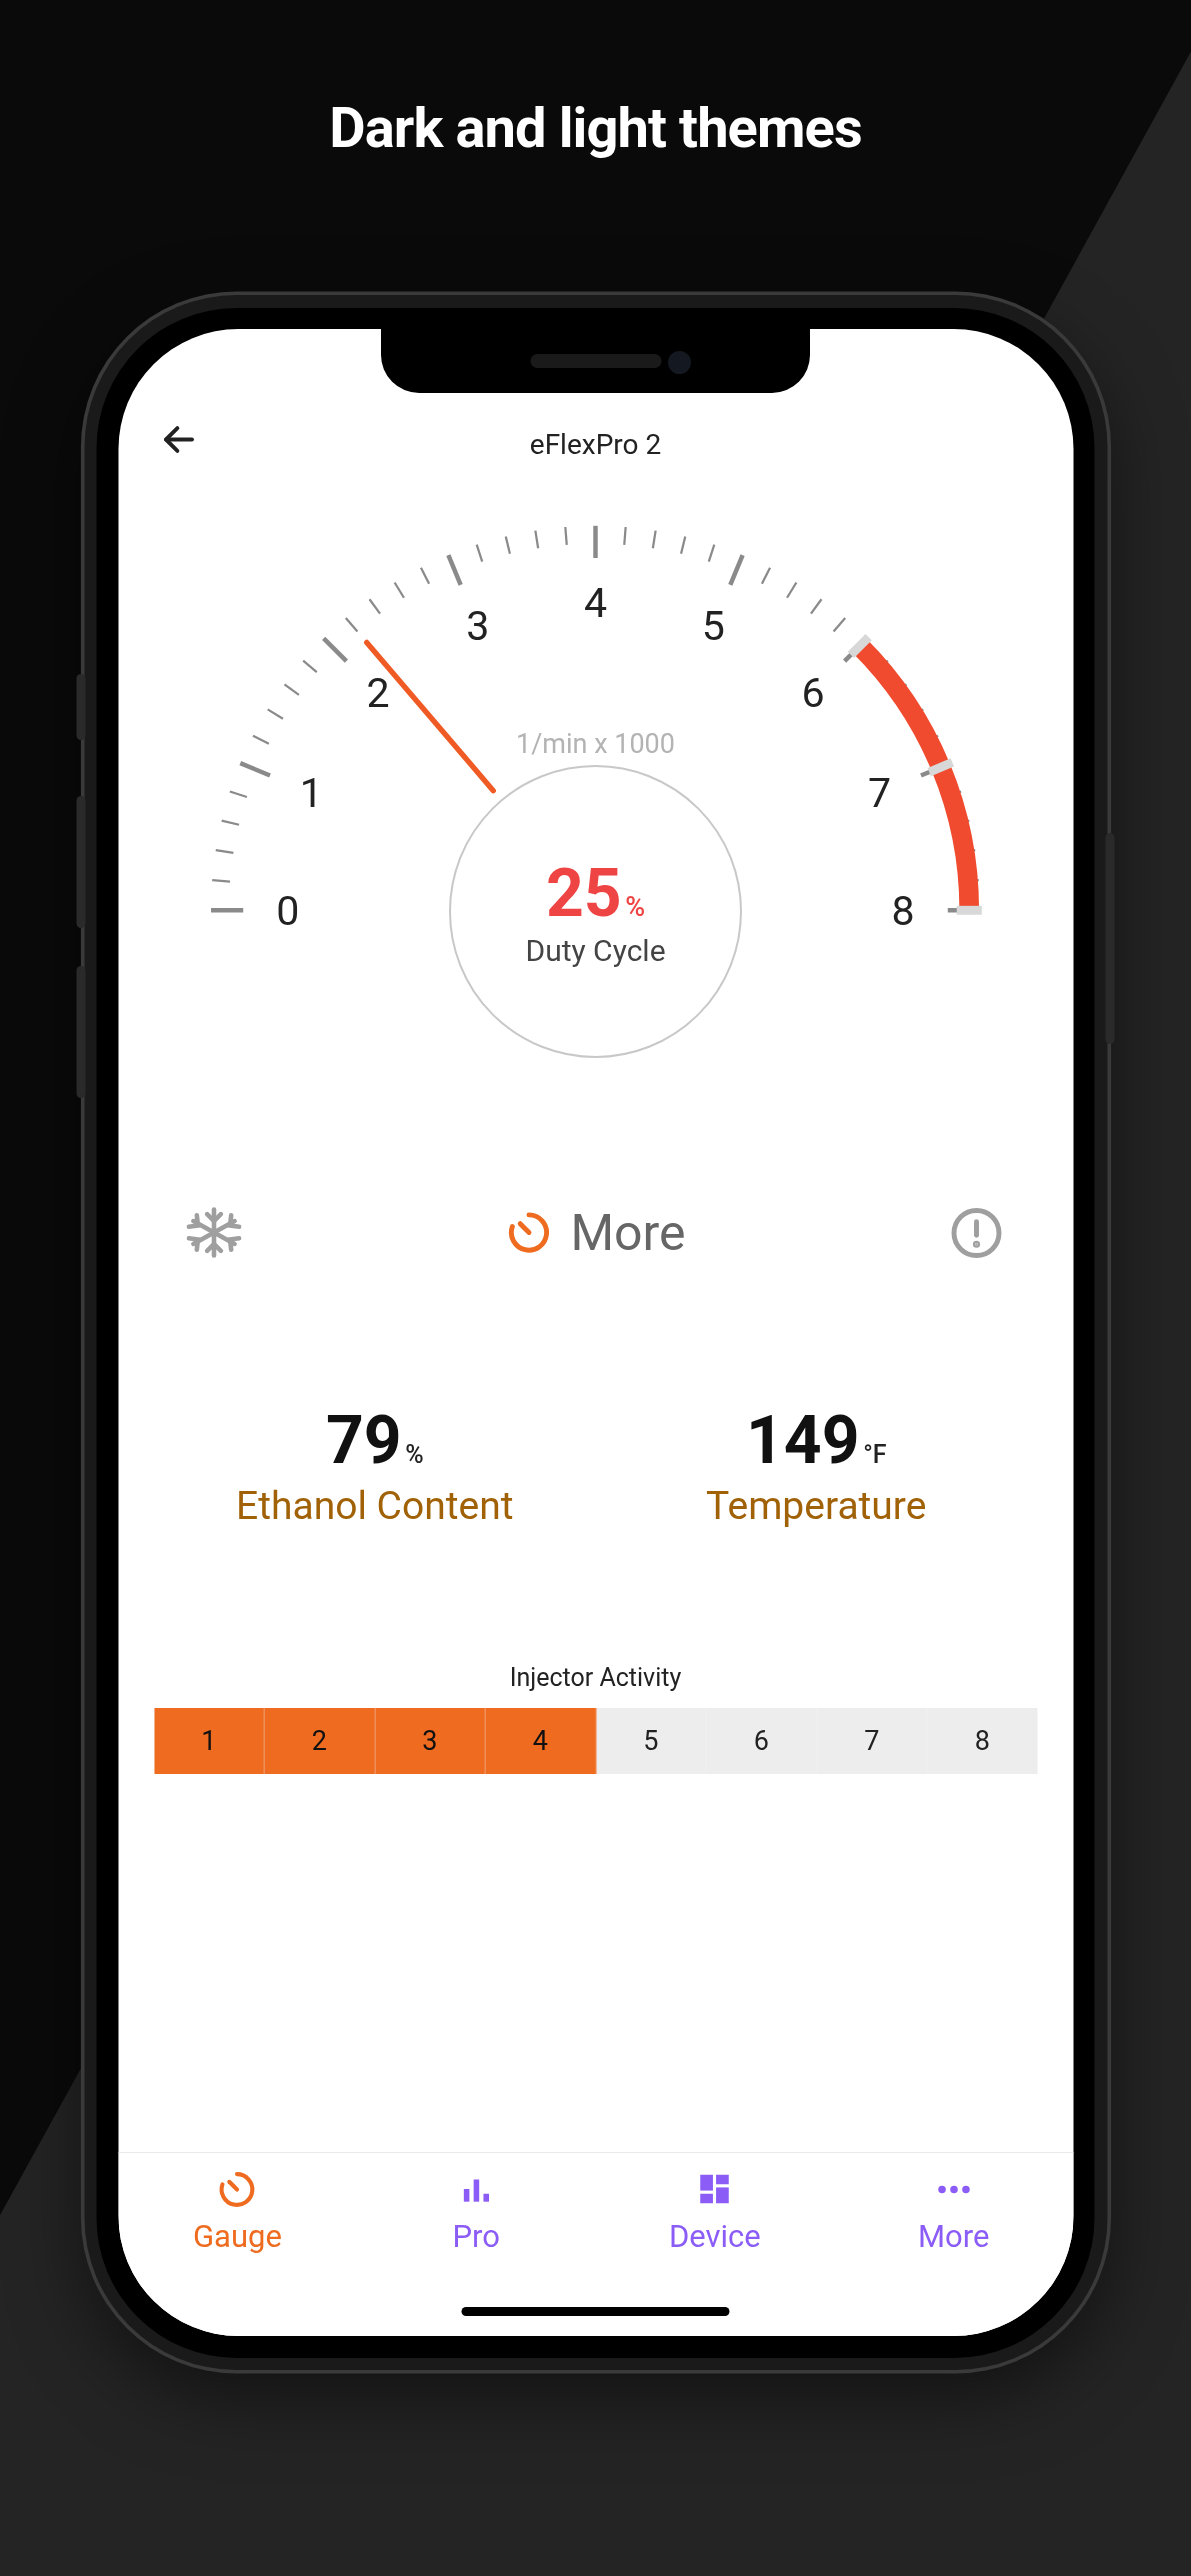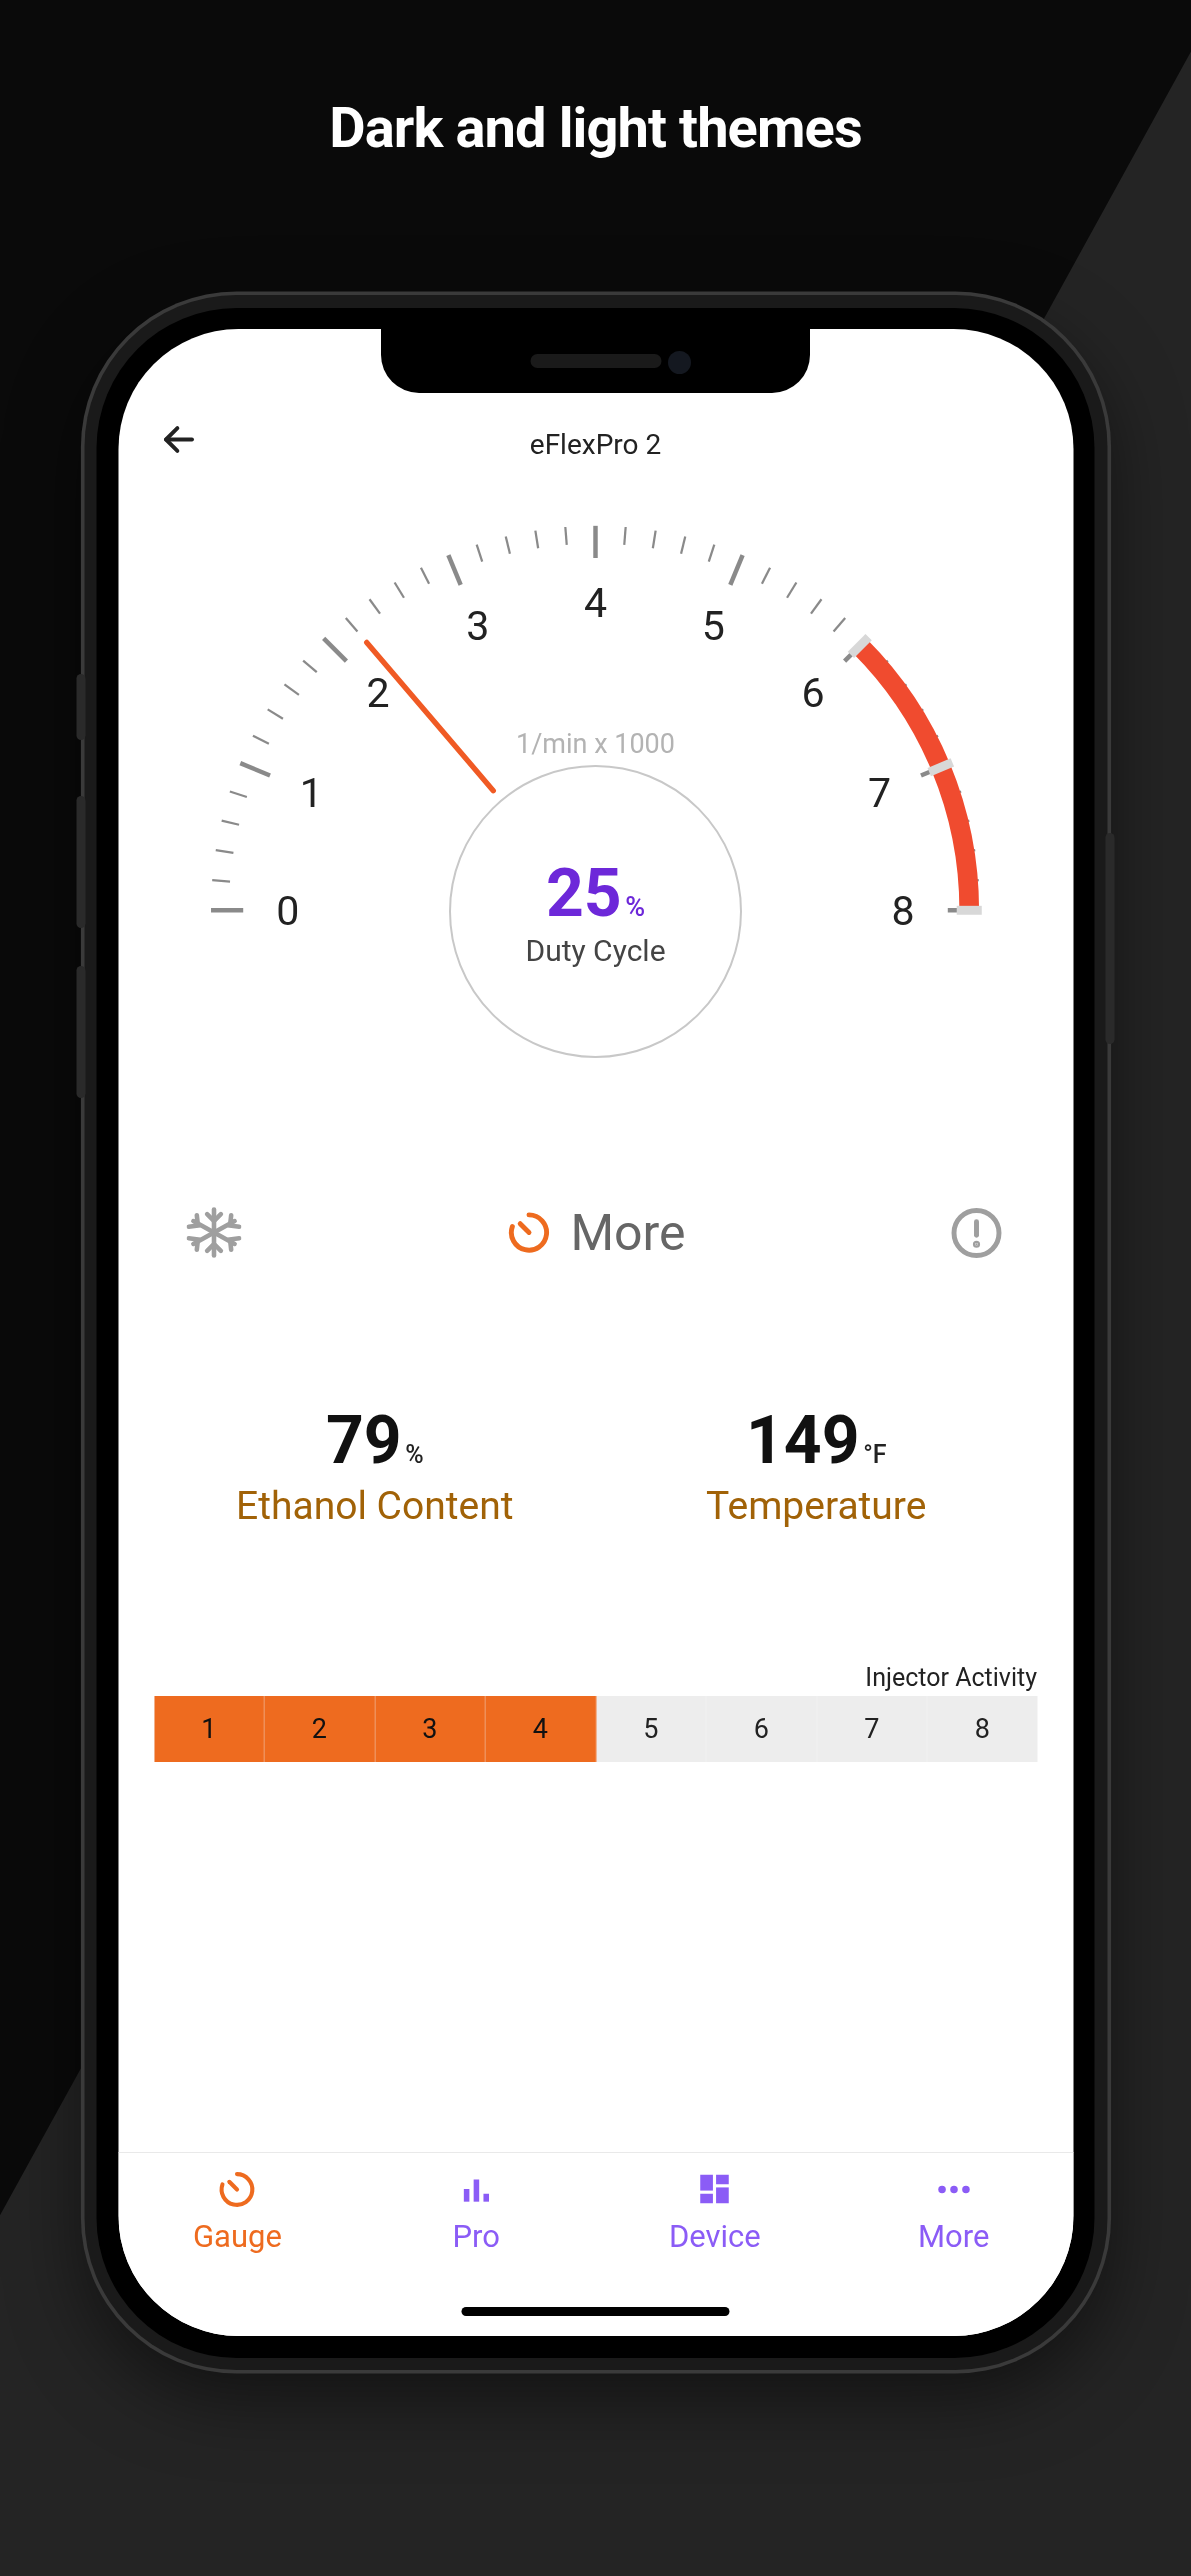--- a/index.html
+++ b/index.html
@@ -143,21 +143,21 @@
     border: 2.7px solid #c8c8c8;
     border-radius: 50%;
     display: flex;
     flex-direction: column;
     align-items: center;
     justify-content: center;
   }
   .center-val {
     font-size: 66px;
     font-weight: 700;
-    color: #6d28d9;
+    color: #ef4444;
     display: flex;
     align-items: baseline;
   }
   .center-val small { font-size: 27px; font-weight: 500; margin-left: 3.6px; }
   .center-label {
     font-size: 30px;
     color: #444;
     margin-top: 1.8px;
   }
   .gauge-multiplier {
@@ -216,24 +216,24 @@
     font-size: 39px;
     color: #a16207;
     margin-top: 3.6px;
   }
 
   .injector-section {
     margin-top: 134px;
     padding: 0 36px;
   }
   .injector-title {
-    text-align: right;
+    text-align: center;
     font-size: 25px;
     color: #222;
-    margin-bottom: 4px;
+    margin-bottom: 16px;
   }
   .injector-bar {
     display: flex;
     height: 66px;
     background: #ededed;
   }
   .inj-cell {
     flex: 1;
     display: flex;
     align-items: center;

